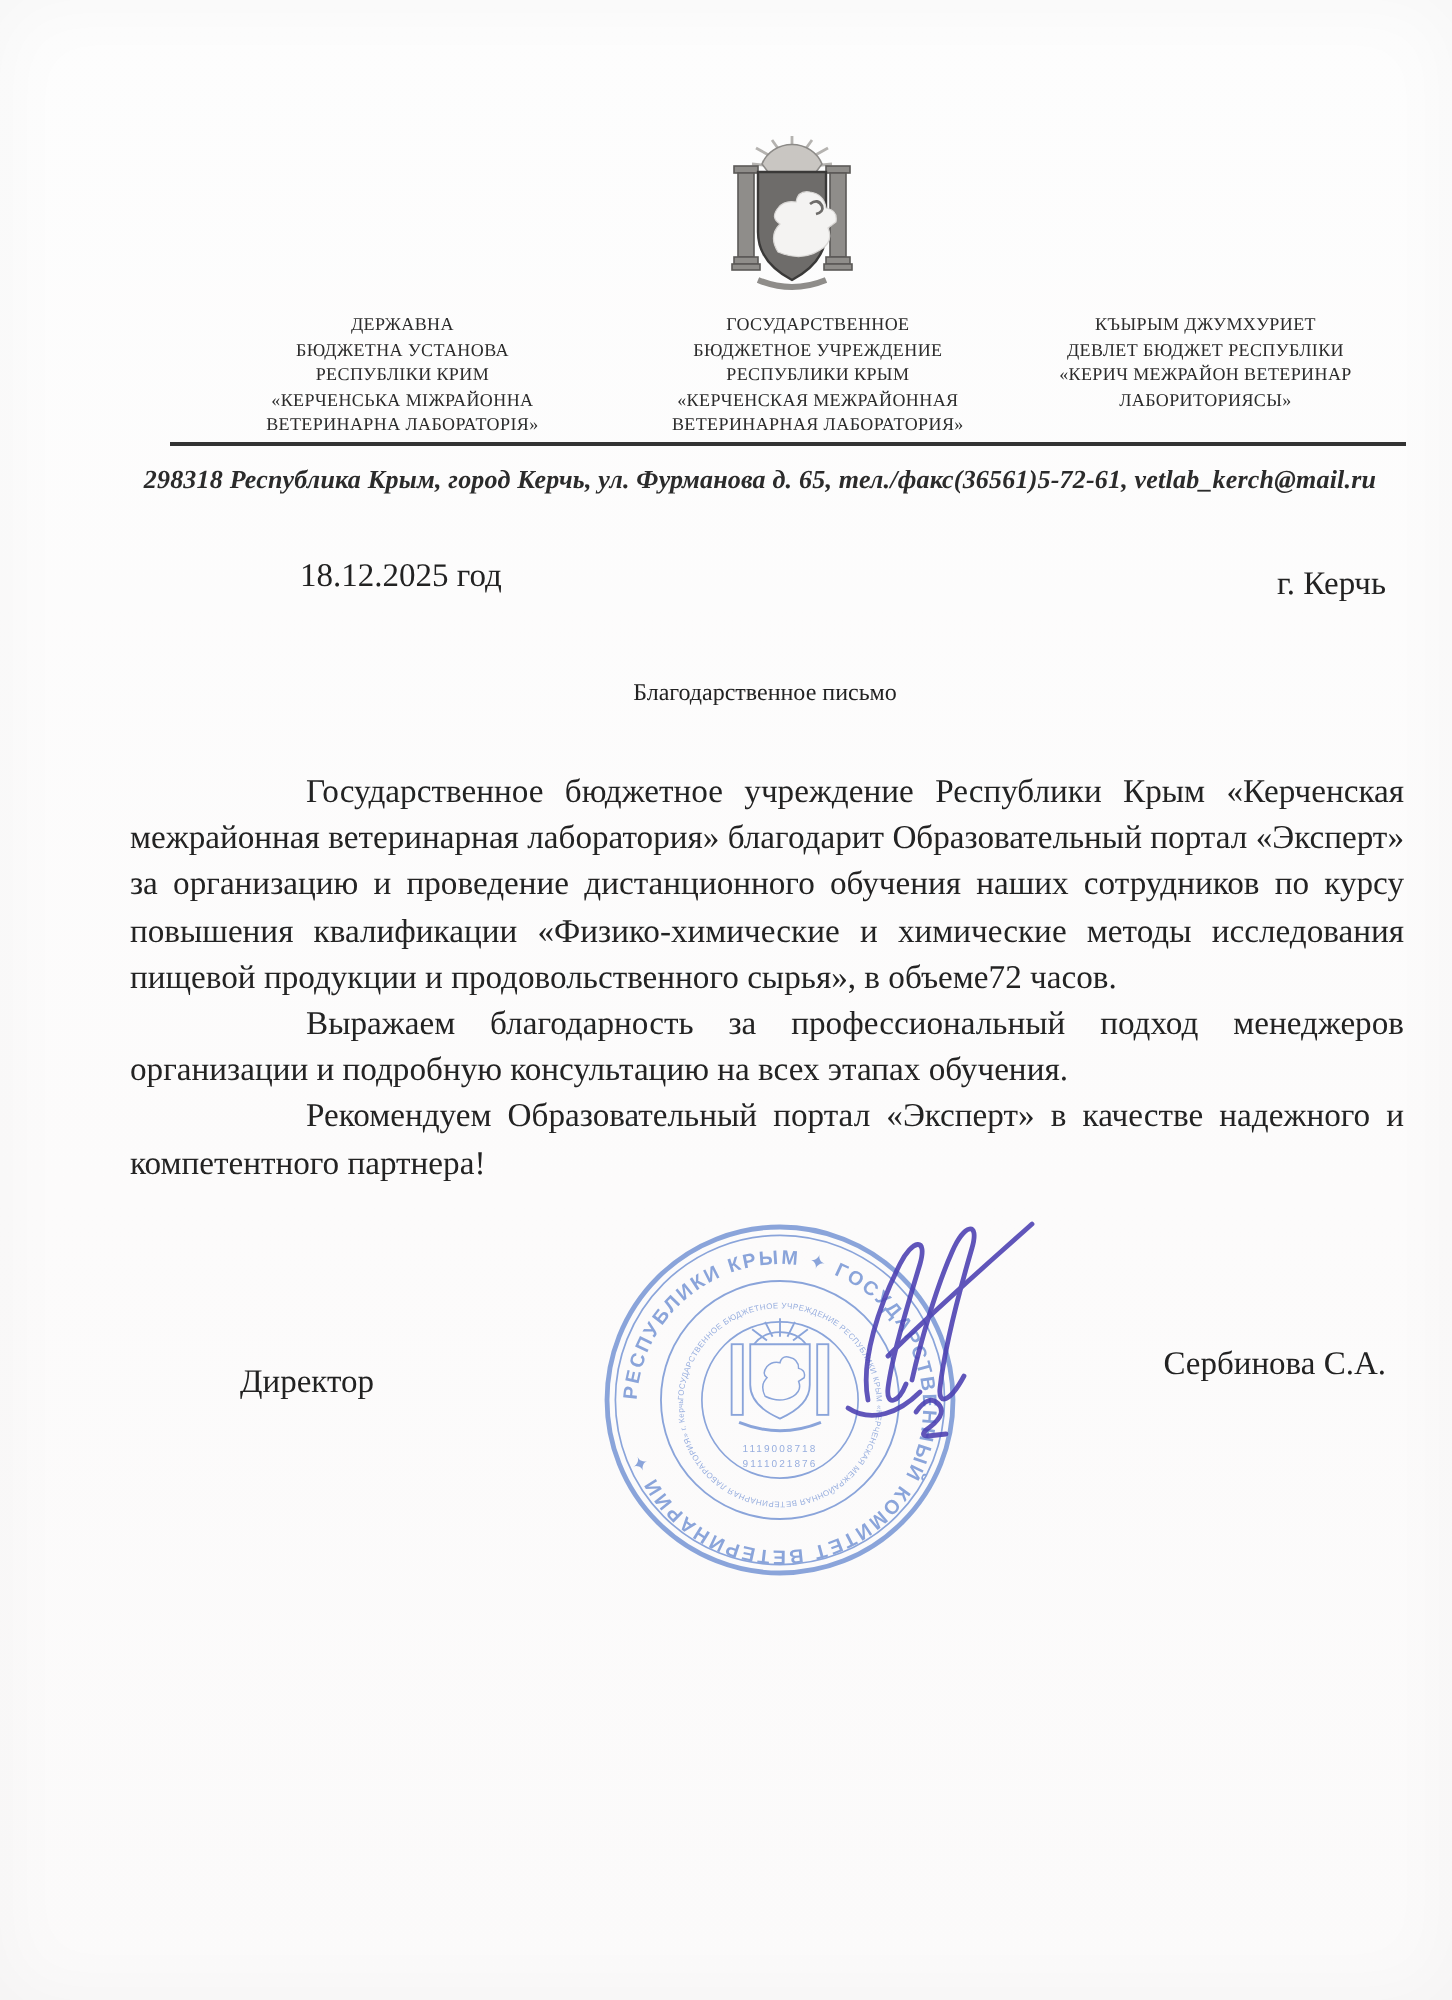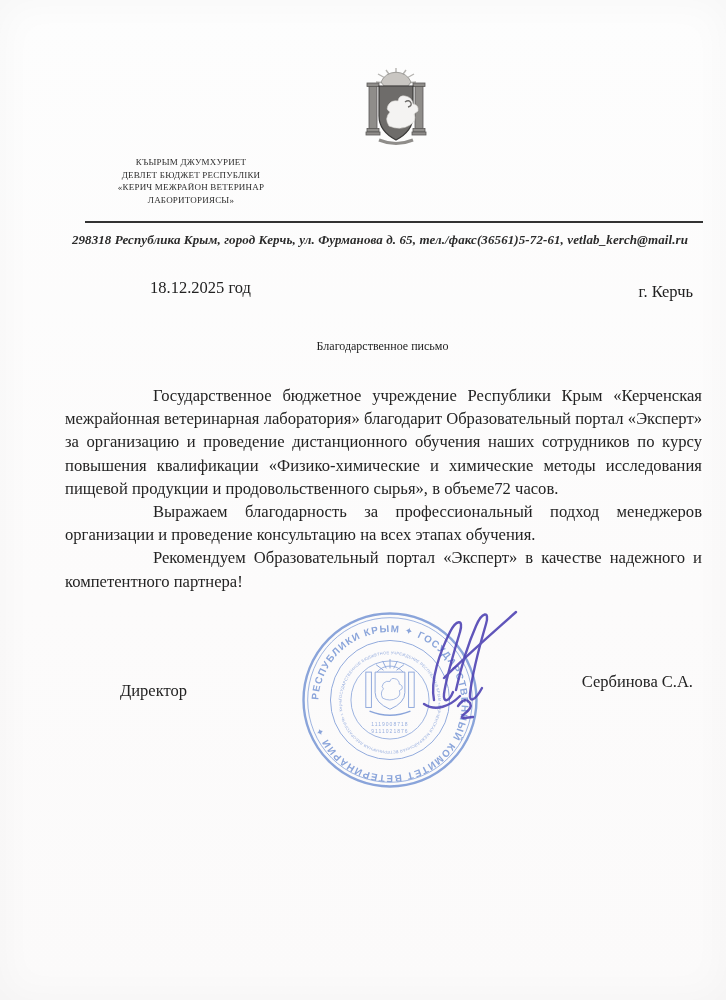--- a/index.html
+++ b/index.html
@@ -69,20 +69,34 @@
 
     <path d="M15 24 h34 v30 q0 15 -17 24 q-17 -9 -17 -24 z" fill="#6e6c6a" stroke="#3a3938" stroke-width="1.2"></path>
 
     <path d="M25 64 q-5 -8 1 -14 q-5 -3 -1 -8 q3 -4 9 -3 q1 -6 7 -5 q7 1 8 8 q6 1 5 7 l-4 3 q3 7 -4 11 q-9 6 -21 1 z" fill="#f4f3f2" stroke="#d8d6d4" stroke-width="0.6"></path>
     <path d="M41 40 q4 -3 6 1 q1 3 -3 4" fill="none" stroke="#6e6c6a" stroke-width="1.4"></path>
 
     <path d="M15 78 q17 7 34 0" fill="none" stroke="#8f8d8a" stroke-width="3"></path>
   </svg>
 
   <div class="header-cols">
+    <div class="hcol hcol-1">
+      <span class="hline">ДЕРЖАВНА</span>
+      <span class="hline">БЮДЖЕТНА УСТАНОВА</span>
+      <span class="hline">РЕСПУБЛІКИ КРИМ</span>
+      <span class="hline">«КЕРЧЕНСЬКА МІЖРАЙОННА</span>
+      <span class="hline">ВЕТЕРИНАРНА ЛАБОРАТОРІЯ»</span>
+    </div>
+    <div class="hcol hcol-2">
+      <span class="hline">ГОСУДАРСТВЕННОЕ</span>
+      <span class="hline">БЮДЖЕТНОЕ УЧРЕЖДЕНИЕ</span>
+      <span class="hline">РЕСПУБЛИКИ КРЫМ</span>
+      <span class="hline">«КЕРЧЕНСКАЯ МЕЖРАЙОННАЯ</span>
+      <span class="hline">ВЕТЕРИНАРНАЯ ЛАБОРАТОРИЯ»</span>
+    </div>
     <div class="hcol hcol-3">
       <span class="hline">КЪЫРЫМ ДЖУМХУРИЕТ</span>
       <span class="hline">ДЕВЛЕТ БЮДЖЕТ РЕСПУБЛІКИ</span>
       <span class="hline">«КЕРИЧ МЕЖРАЙОН ВЕТЕРИНАР</span>
       <span class="hline">ЛАБОРИТОРИЯСЫ»</span>
     </div>
   </div>
 
   <div class="header-rule"></div>
 
@@ -90,21 +104,21 @@
 
   <div class="date-row">
     <span class="date-left">18.12.2025 год</span>
     <span class="city-right">г. Керчь</span>
   </div>
 
   <div class="letter-title">Благодарственное письмо</div>
 
   <div class="letter-body">
     <p>Государственное бюджетное учреждение Республики Крым «Керченская межрайонная ветеринарная лаборатория» благодарит Образовательный портал «Эксперт» за организацию и проведение дистанционного обучения наших сотрудников по курсу повышения квалификации «Физико-химические и химические методы исследования пищевой продукции и продовольственного сырья», в объеме72 часов.</p>
-    <p>Выражаем благодарность за профессиональный подход менеджеров организации и проведение консультацию на всех этапах обучения.</p>
+    <p>Выражаем благодарность за профессиональный подход менеджеров организации и подробную консультацию на всех этапах обучения.</p>
     <p>Рекомендуем Образовательный портал «Эксперт» в качестве надежного и компетентного партнера!</p>
   </div>
 
   <div class="sign-row">
     <span class="sign-role">Директор</span>
     <span class="sign-name">Сербинова С.А.</span>
   </div>
 
   <svg class="stamp" viewBox="0 0 200 200">
     <g stroke="#7b99d6" fill="none">

